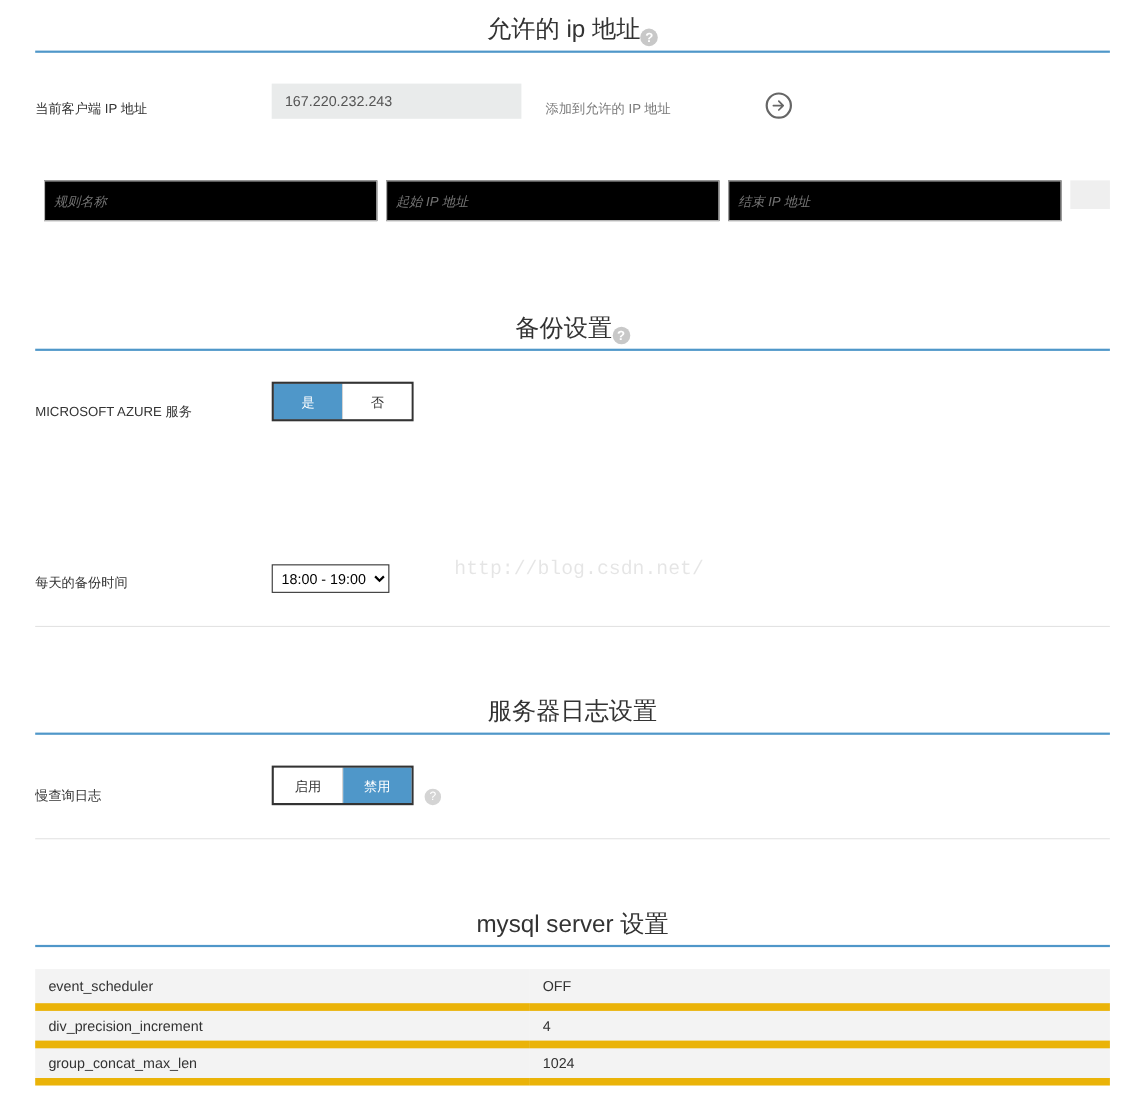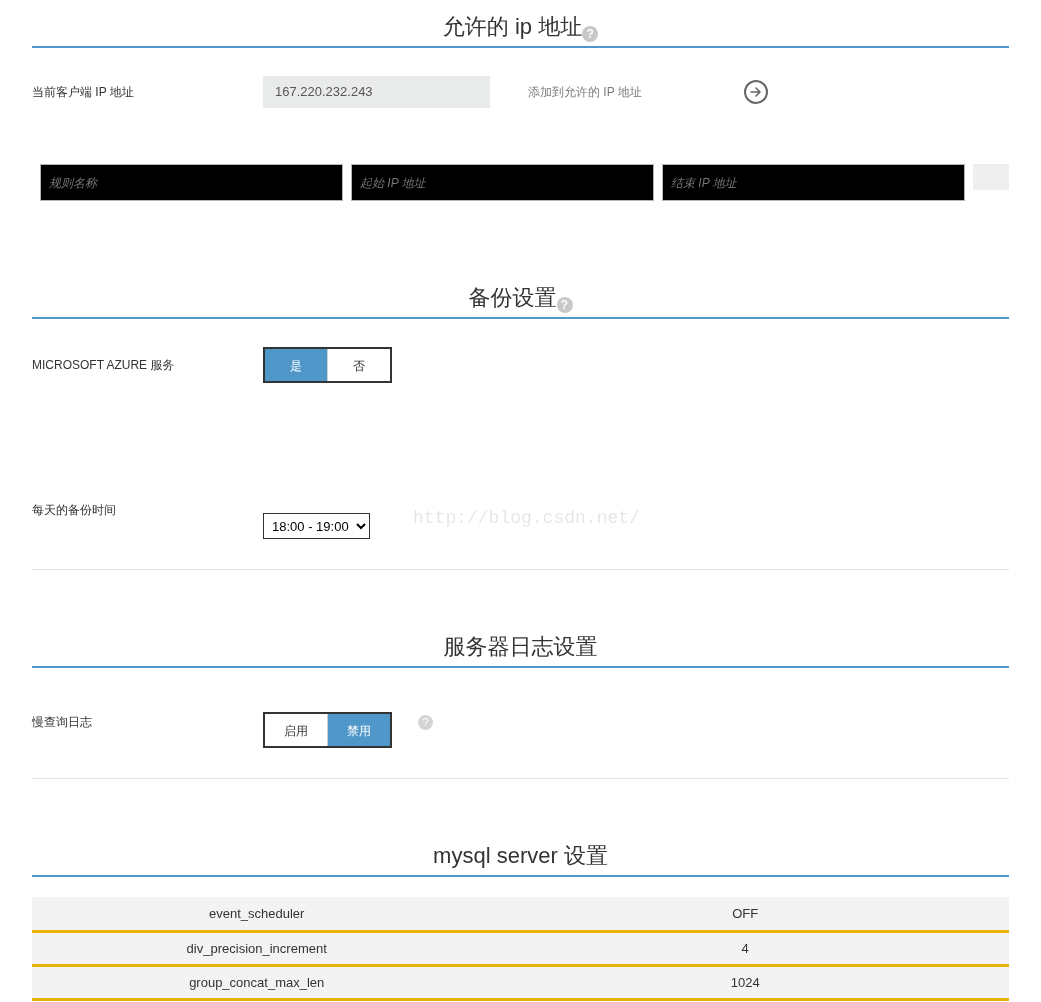--- a/index.html
+++ b/index.html
@@ -34,23 +34,22 @@
     background: #c8c8c8;
     color: #fff;
     font-size: 12px;
     font-weight: bold;
     line-height: 16px;
     text-align: center;
     display: inline-block;
   }
   .field-row {
     display: flex;
-    align-items: center;
+    align-items: flex-end;
     margin-top: 28px;
-    gap: 16px;
   }
   .field-label {
     width: 215px;
     font-size: 12px;
     color: #333;
   }
   .ip-readonly {
     width: 227px;
     height: 32px;
     background: #e9ebeb;
@@ -140,32 +139,30 @@
     font-size:11px;
     line-height:15px;
     text-align:center;
     display:inline-block;
     margin-left: 10px;
   }
   .small-toggle {
     display:inline-flex;
     border: 2px solid #333;
     height: 36px;
-    margin-top: 16px;
   }
   .small-toggle .toggle-btn { width: 62px; }
   .mysql-table {
     width: 100%;
     margin-top: 20px;
     border-collapse: collapse;
   }
   .mysql-table tr {
     height: 34px;
-    border-bottom: 3px solid #eab308;
-    text-align: center;
+    border-bottom: 7px solid #eab308;
   }
   .mysql-table td {
     background:#f3f3f3;
     padding: 0 12px;
     font-size: 13px;
     color:#333;
   }
   .mysql-key { width:46%; }
   .watermark {
     position: absolute;

